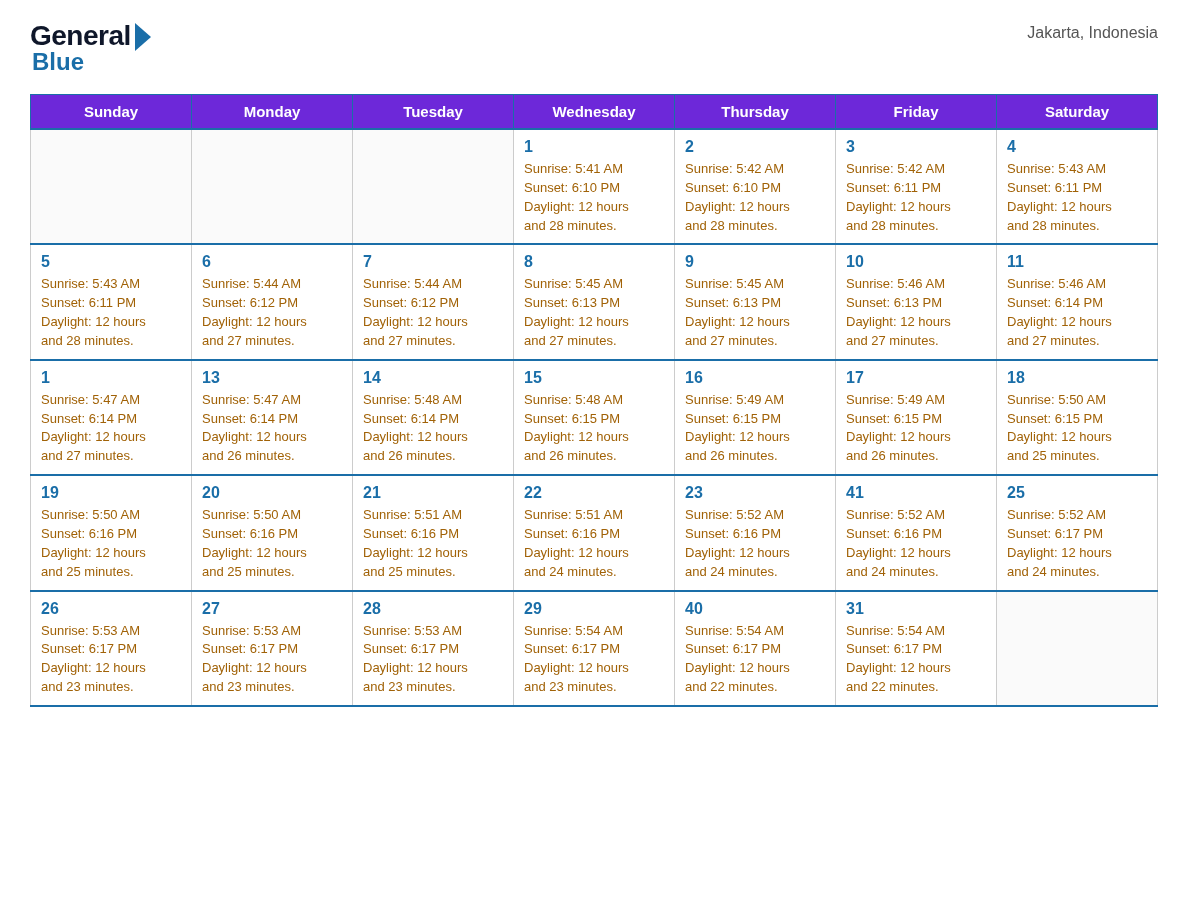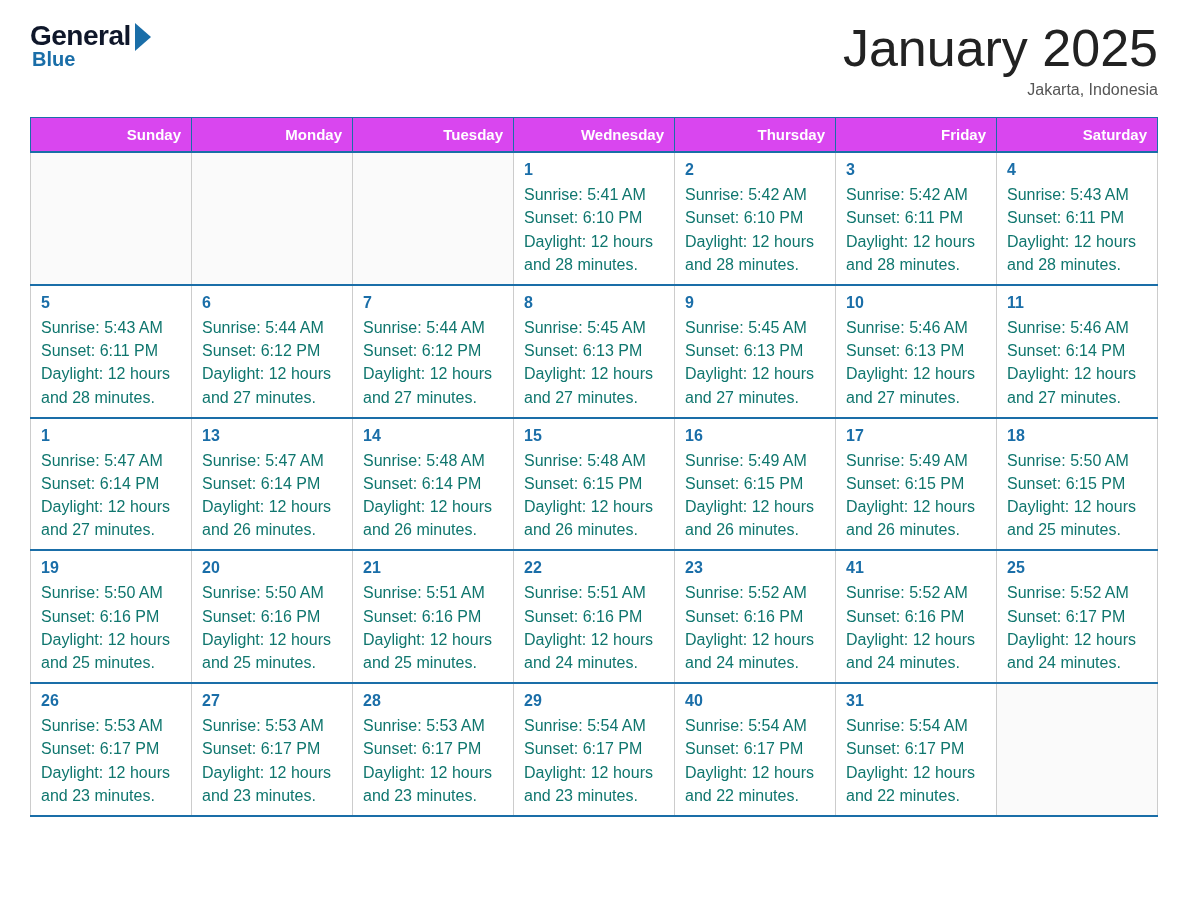--- a/index.html
+++ b/index.html
@@ -35,21 +35,21 @@
     .logo-arrow {
       width: 0;
       height: 0;
       border-left: 16px solid #1a6ea8;
       border-top: 14px solid transparent;
       border-bottom: 14px solid transparent;
       margin-left: 4px;
       margin-top: 2px;
     }
     .logo-blue {
-      font-size: 20px;
+      font-size: 24px;
       font-weight: bold;
       color: #1a6ea8;
       margin-top: -4px;
       margin-left: 2px;
     }
     .title-block {
       text-align: right;
     }
     .title-month {
       font-size: 52px;
@@ -61,67 +61,66 @@
       font-size: 16px;
       color: #555;
       margin-top: 4px;
     }
     .calendar {
       width: 100%;
       border-collapse: collapse;
       border: 1px solid #aaa;
     }
     .calendar th {
-      background: #d946ef;
+      background: #6d28d9;
       color: #fff;
       font-size: 15px;
       font-weight: bold;
       padding: 8px 10px;
-      text-align: right;
+      text-align: center;
       border: 1px solid #1a6ea8;
     }
     .calendar td {
       vertical-align: top;
       padding: 8px 10px;
       border: 1px solid #ccc;
       width: calc(100% / 7);
       min-height: 100px;
       font-size: 13px;
       color: #333;
     }
     .day-number {
       font-size: 16px;
       font-weight: bold;
       color: #1a6ea8;
       display: block;
       margin-bottom: 4px;
     }
     .day-info {
-      font-size: 16px;
-      color: #0f766e;
+      font-size: 13px;
+      color: #a16207;
       line-height: 1.45;
     }
     .empty-cell {
       background: #fafafa;
     }
     tr { border-bottom: 2px solid #1a6ea8; }
   </style>
 </head>
 <body>
 
 <div class="header">
   <div class="logo">
     <div class="logo-top">
       <span class="logo-general">General</span>
       <div class="logo-arrow"></div>
     </div>
     <span class="logo-blue">Blue</span>
   </div>
   <div class="title-block">
-    <div class="title-month">January 2025</div>
     <div class="title-location">Jakarta, Indonesia</div>
   </div>
 </div>
 
 <table class="calendar">
   <thead>
     <tr>
       <th>Sunday</th>
       <th>Monday</th>
       <th>Tuesday</th>

